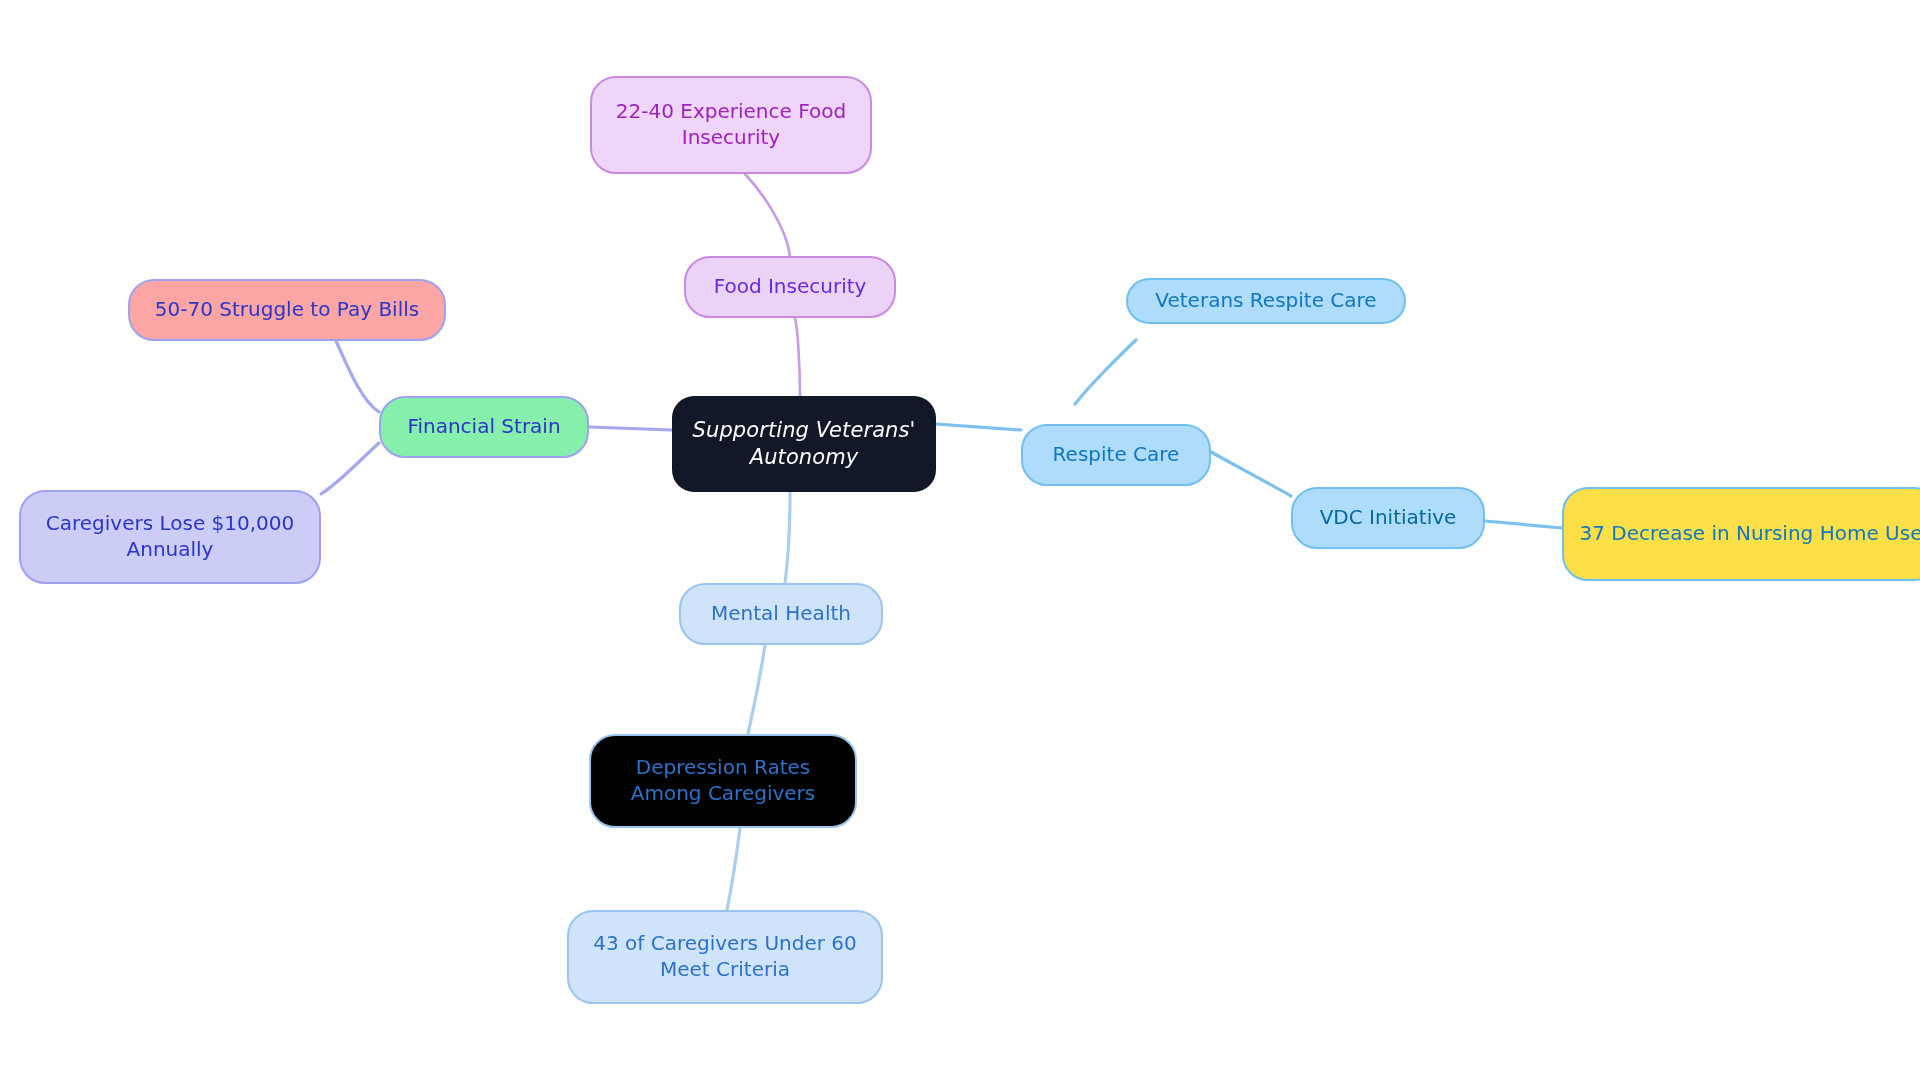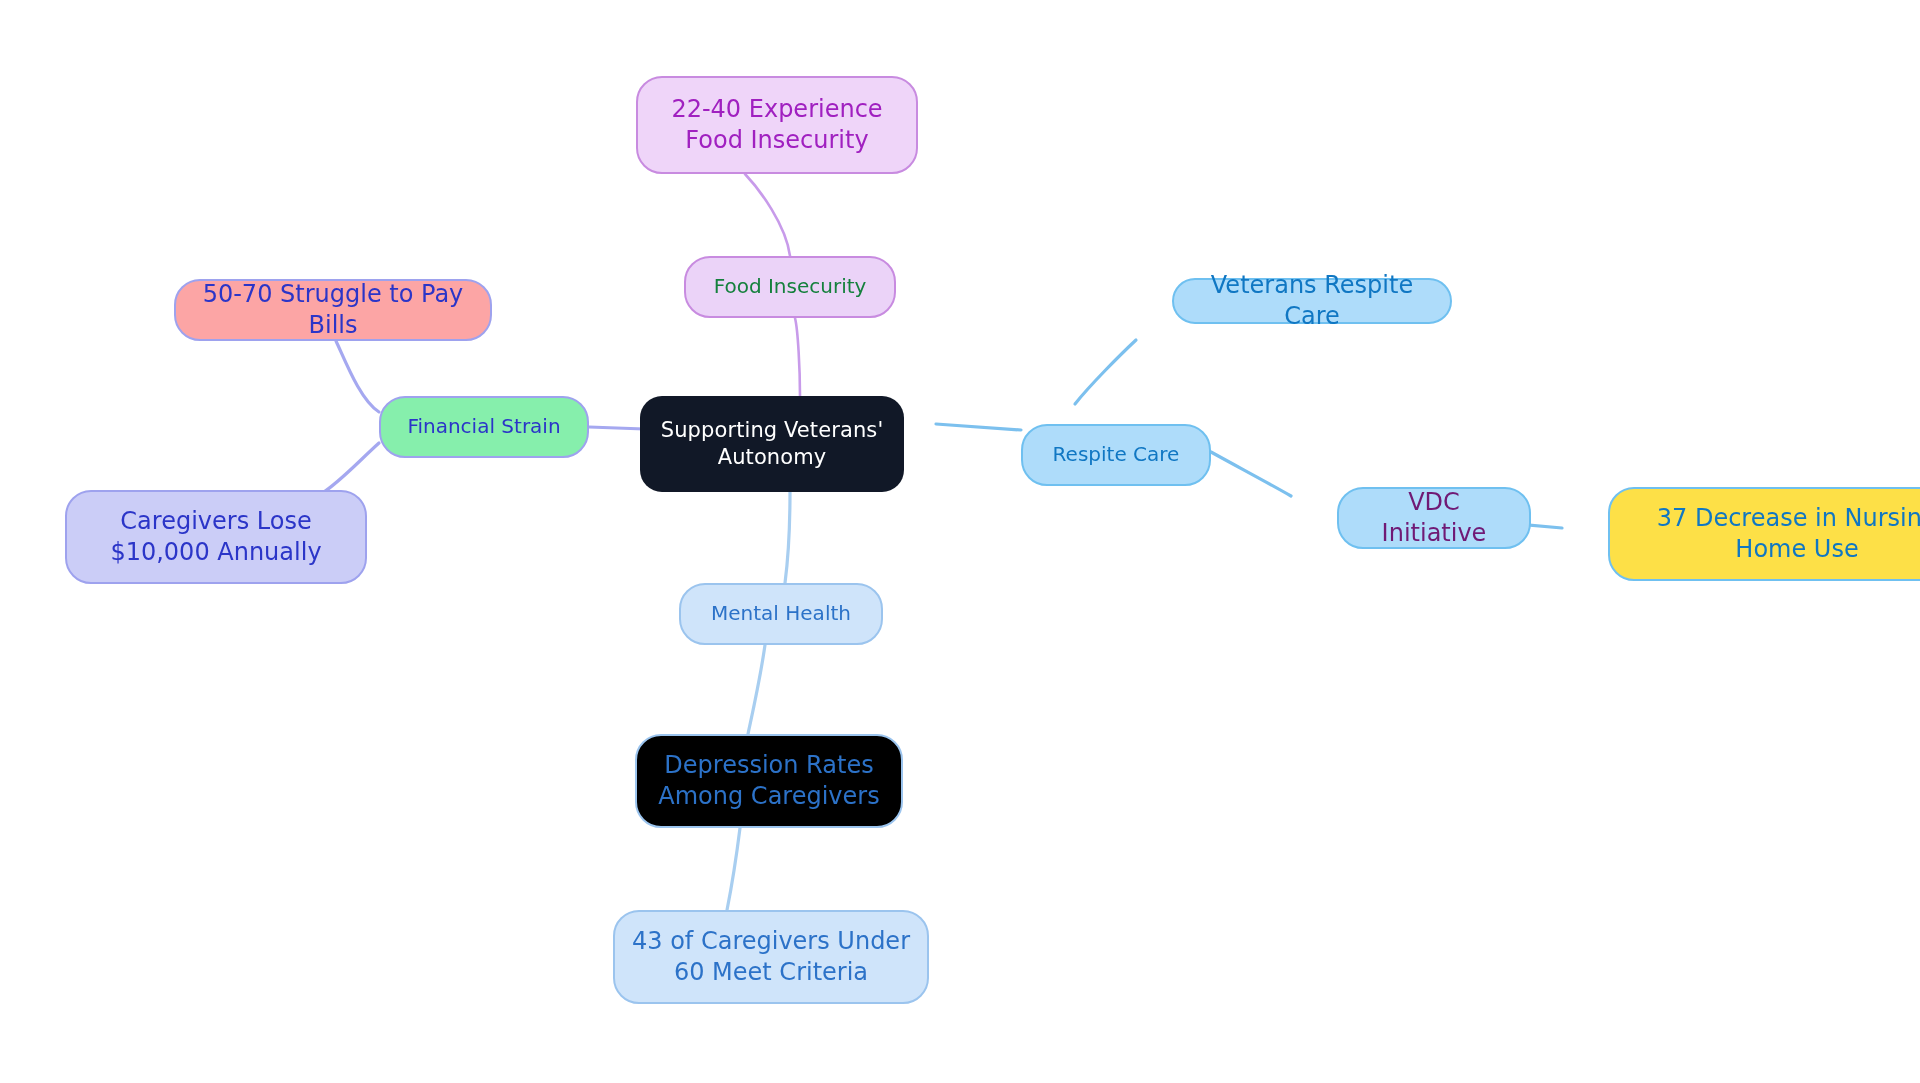--- a/index.html
+++ b/index.html
@@ -44,22 +44,21 @@
     border-radius: 22px;
     border-width: 0;
     color: #ffffff;
     font-size: 21px;
     letter-spacing: 0.1px;
   }
   .node.branch {
     font-size: 20px;
   }
   .node.leaf {
-    font-size: 24px;
-    margin-left: 46px;
+    font-size: 20px;
   }
 </style>
 </head>
 <body>
 
 <div id="canvas">
   <svg id="edges" viewBox="0 0 1920 1083" xmlns="http://www.w3.org/2000/svg">
       <path d="M 800,396 C 800,370 798,330 795,318" fill="none" stroke="#C89BEA" stroke-width="2.6" stroke-linecap="round"></path>
       <path d="M 790,256 C 786,225 760,190 745,174" fill="none" stroke="#C89BEA" stroke-width="2.6" stroke-linecap="round"></path>
       <path d="M 672,430 L 589,427" fill="none" stroke="#A5A8F0" stroke-width="3.2" stroke-linecap="round"></path>
@@ -67,27 +66,27 @@
       <path d="M 379,443 C 360,460 340,482 321,494" fill="none" stroke="#A5A8F0" stroke-width="3.2" stroke-linecap="round"></path>
       <path d="M 936,424 L 1021,430" fill="none" stroke="#7CC0EE" stroke-width="3.2" stroke-linecap="round"></path>
       <path d="M 1075,404 C 1090,385 1120,355 1136,340" fill="none" stroke="#7CC0EE" stroke-width="3.2" stroke-linecap="round"></path>
       <path d="M 1211,452 C 1240,468 1270,484 1291,496" fill="none" stroke="#7CC0EE" stroke-width="3.2" stroke-linecap="round"></path>
       <path d="M 1485,521 L 1562,528" fill="none" stroke="#7CC0EE" stroke-width="3.2" stroke-linecap="round"></path>
       <path d="M 790,492 C 790,520 788,560 785,583" fill="none" stroke="#A8CEF0" stroke-width="3.2" stroke-linecap="round"></path>
       <path d="M 765,645 C 760,680 752,715 748,734" fill="none" stroke="#A8CEF0" stroke-width="3.2" stroke-linecap="round"></path>
       <path d="M 740,828 C 736,860 730,895 727,910" fill="none" stroke="#A8CEF0" stroke-width="3.2" stroke-linecap="round"></path>
     </svg>
   <div id="node-layer">
-      <div class="node root" style="left: 640px; top: 396px; width: 264px; height: 96px; background: rgb(17, 24, 39); color: rgb(255, 255, 255); border-color: rgb(17, 24, 39);"><span>Supporting Veterans' Autonomy</span></div>
-      <div class="node branch" style="left: 684px; top: 256px; width: 212px; height: 62px; background: rgb(235, 211, 248); color: #15803d; border-color: rgb(200, 139, 224);"><span>Food Insecurity</span></div>
+      <div class="node root" style="left: 672px; top: 396px; width: 264px; height: 96px; background: rgb(17, 24, 39); color: rgb(255, 255, 255); border-color: rgb(17, 24, 39); font-style: italic;"><span>Supporting Veterans' Autonomy</span></div>
+      <div class="node branch" style="left: 684px; top: 256px; width: 212px; height: 62px; background: rgb(235, 211, 248); color: #6d28d9; border-color: rgb(200, 139, 224);"><span>Food Insecurity</span></div>
       <div class="node leaf" style="left: 590px; top: 76px; width: 282px; height: 98px; background: rgb(239, 213, 249); color: rgb(160, 32, 192); border-color: rgb(200, 139, 224);"><span>22-40 Experience Food Insecurity</span></div>
       <div class="node branch" style="left: 379px; top: 396px; width: 210px; height: 62px; background: #86efac; color: rgb(43, 53, 200); border-color: rgb(158, 162, 238);"><span>Financial Strain</span></div>
       <div class="node leaf" style="left: 128px; top: 279px; width: 318px; height: 62px; background: #fca5a5; color: rgb(43, 53, 200); border-color: rgb(158, 162, 238);"><span>50-70 Struggle to Pay Bills</span></div>
       <div class="node leaf" style="left: 19px; top: 490px; width: 302px; height: 94px; background: rgb(203, 205, 247); color: rgb(43, 53, 200); border-color: rgb(158, 162, 238);"><span>Caregivers Lose $10,000 Annually</span></div>
       <div class="node branch" style="left: 1021px; top: 404px; width: 190px; height: 62px; background: rgb(174, 220, 250); color: rgb(16, 119, 195); border-color: rgb(111, 192, 240); margin-top: 20px;"><span>Respite Care</span></div>
       <div class="node leaf" style="left: 1126px; top: 278px; width: 280px; height: 46px; background: rgb(174, 220, 250); color: rgb(16, 119, 195); border-color: rgb(111, 192, 240);"><span>Veterans Respite Care</span></div>
-      <div class="node leaf" style="left: 1291px; top: 487px; width: 194px; height: 62px; background: rgb(174, 220, 250); color: #701a75; border-color: rgb(111, 192, 240);"><span>VDC Initiative</span></div>
+      <div class="node leaf" style="left: 1291px; top: 487px; width: 194px; height: 62px; background: rgb(174, 220, 250); color: #0369a1; border-color: rgb(111, 192, 240);"><span>VDC Initiative</span></div>
       <div class="node leaf" style="left: 1562px; top: 487px; width: 378px; height: 94px; background: #fde047; color: rgb(16, 119, 195); border-color: rgb(111, 192, 240);"><span>37 Decrease in Nursing Home Use</span></div>
       <div class="node branch" style="left: 679px; top: 583px; width: 204px; height: 62px; background: rgb(207, 228, 250); color: rgb(44, 114, 200); border-color: rgb(155, 196, 238);"><span>Mental Health</span></div>
       <div class="node leaf" style="left: 589px; top: 734px; width: 268px; height: 94px; background: #000000; color: rgb(44, 114, 200); border-color: rgb(155, 196, 238);"><span>Depression Rates Among Caregivers</span></div>
       <div class="node leaf" style="left: 567px; top: 910px; width: 316px; height: 94px; background: rgb(207, 228, 250); color: rgb(44, 114, 200); border-color: rgb(155, 196, 238);"><span>43 of Caregivers Under 60 Meet Criteria</span></div>
     </div>
 </div>
 
 </body></html>

